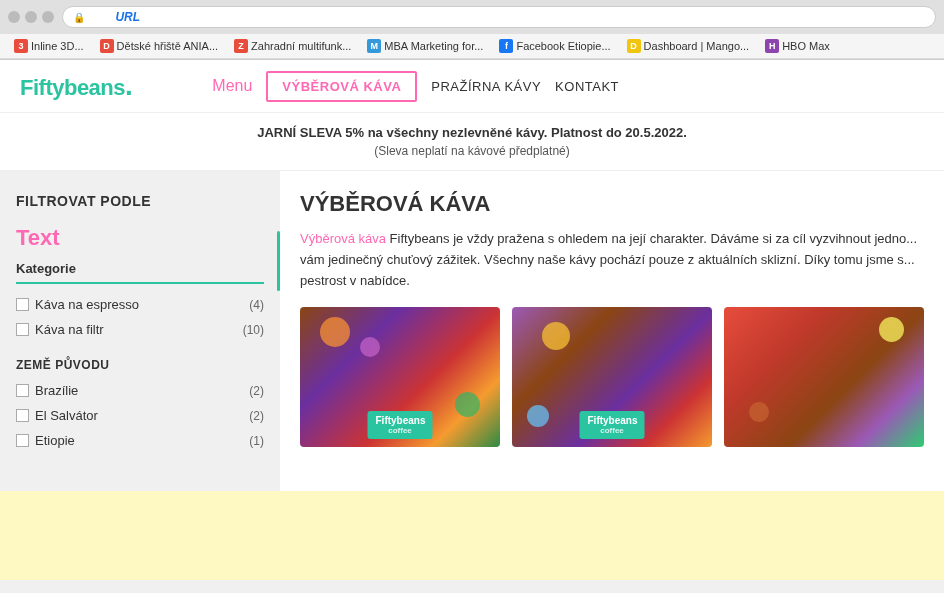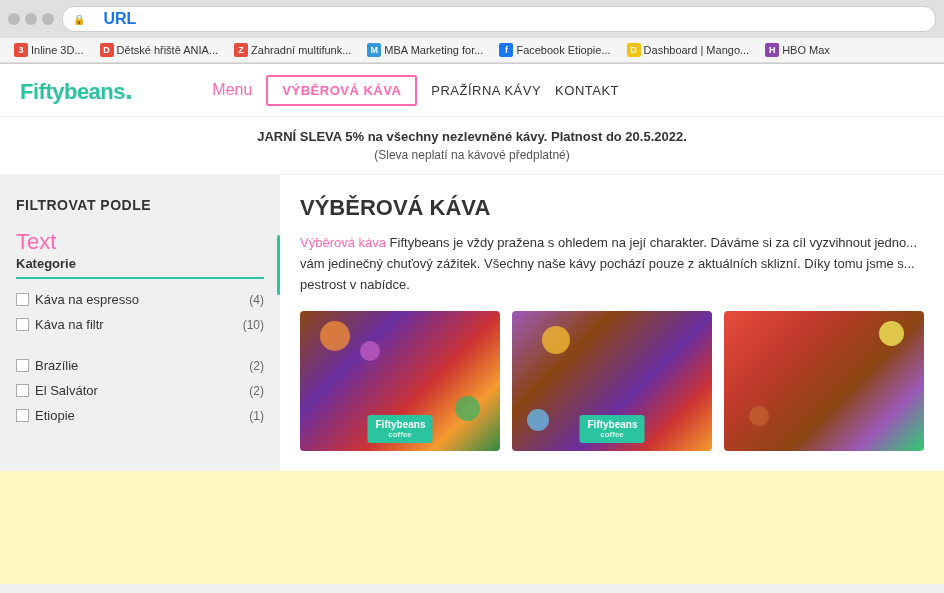--- a/index.html
+++ b/index.html
@@ -36,21 +36,21 @@
       background: white;
       border-radius: 12px;
       padding: 3px 10px;
       font-size: 12px;
       color: #333;
       gap: 6px;
       border: 1px solid #ccc;
     }
     .url-lock { font-size: 10px; color: #555; }
     .url-text { color: #333; font-size: 12px; }
-    .url-label { color: #1a73e8; font-size: 16px; font-weight: bold; margin-left: 12px; }
+    .url-label { color: #1a73e8; font-size: 12px; font-weight: bold; margin-left: 24px; font-style: italic; }
 
     
     .bookmarks-bar {
       display: flex;
       align-items: center;
       padding: 3px 8px;
       gap: 4px;
       background: #f5f5f5;
       border-bottom: 1px solid #ddd;
       font-size: 11px;
@@ -165,22 +165,22 @@
     .sidebar-title {
       font-size: 14px;
       font-weight: bold;
       color: #333;
       margin-bottom: 16px;
       letter-spacing: 0.5px;
     }
     .sidebar-text-label {
       font-size: 22px;
       color: #ff69b4;
-      font-weight: normal;
-      margin-bottom: 1px;
+      font-weight: bold;
+      margin-bottom: 10px;
     }
     .sidebar-section-title {
       font-size: 13px;
       font-weight: bold;
       color: #333;
       margin-bottom: 8px;
       padding-bottom: 6px;
       border-bottom: 2px solid #2bc4a0;
     }
     .filter-item {
@@ -374,20 +374,21 @@
         <div class="filter-item">
           <div class="filter-item-left">
             <div class="filter-checkbox"></div>
             <span>Káva na filtr</span>
           </div>
           <span class="filter-count">(10)</span>
         </div>
       </div>
 
       <div class="sidebar-section">
+        <div class="sidebar-section-title2">ZEMĚ PŮVODU</div>
         <div class="filter-item">
           <div class="filter-item-left">
             <div class="filter-checkbox"></div>
             <span>Brazílie</span>
           </div>
           <span class="filter-count">(2)</span>
         </div>
         <div class="filter-item">
           <div class="filter-item-left">
             <div class="filter-checkbox"></div>

